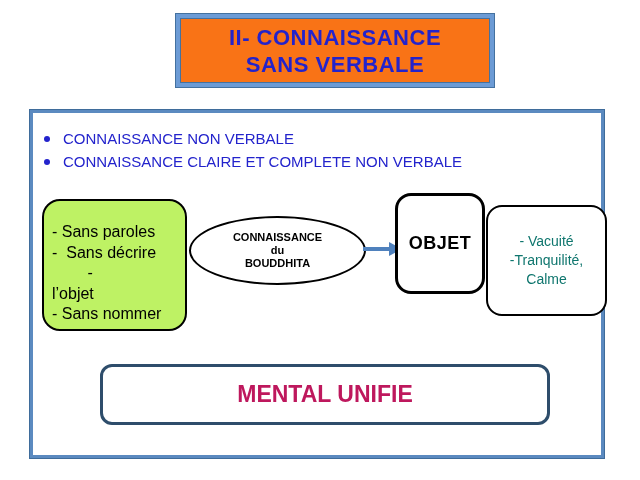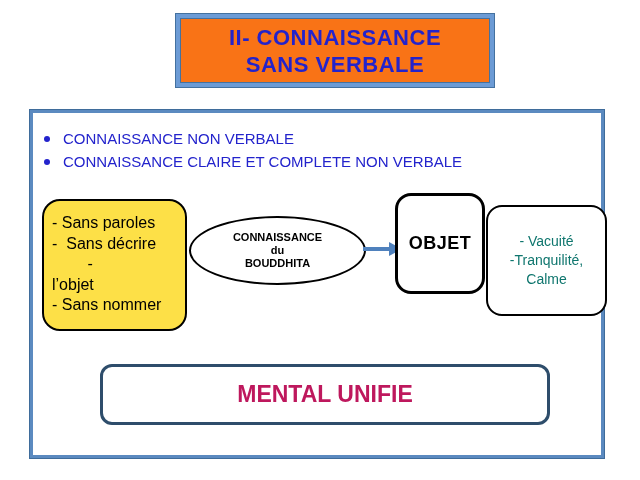--- a/index.html
+++ b/index.html
@@ -69,22 +69,22 @@
     white-space: pre;
   }
 
   
   .notes-box {
     position: absolute;
     left: 42px; top: 199px;
     width: 145px; height: 132px;
     border: 2.5px solid #000000;
     border-radius: 18px;
-    background: #fde047;
-    padding: 12px 0 0 8px;
+    background: #bef264;
+    padding: 21px 0 0 8px;
   }
   .notes-line {
     display: block;
     font-size: 16px;
     line-height: 20.5px;
     color: #000000;
     white-space: pre;
   }
 
   

